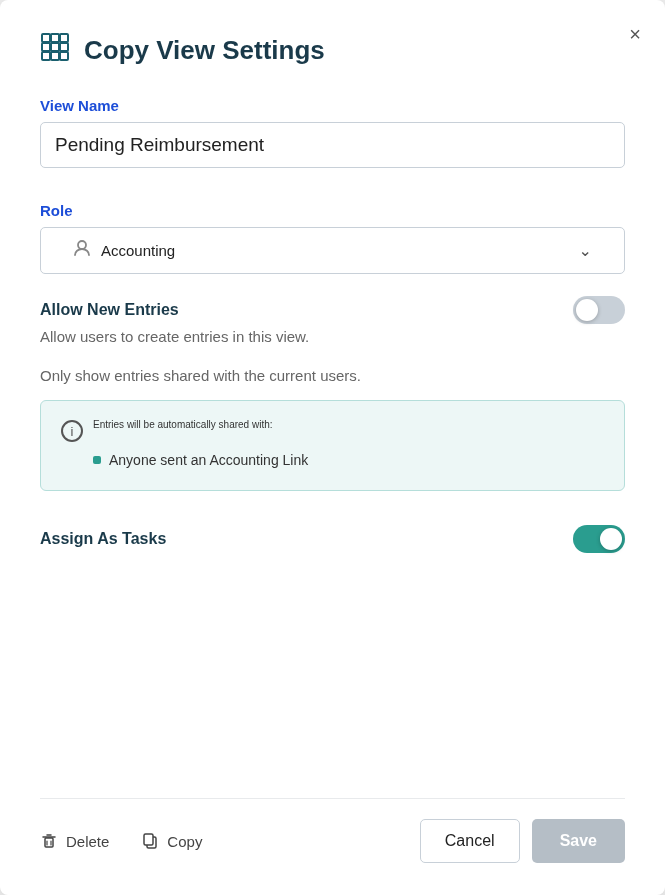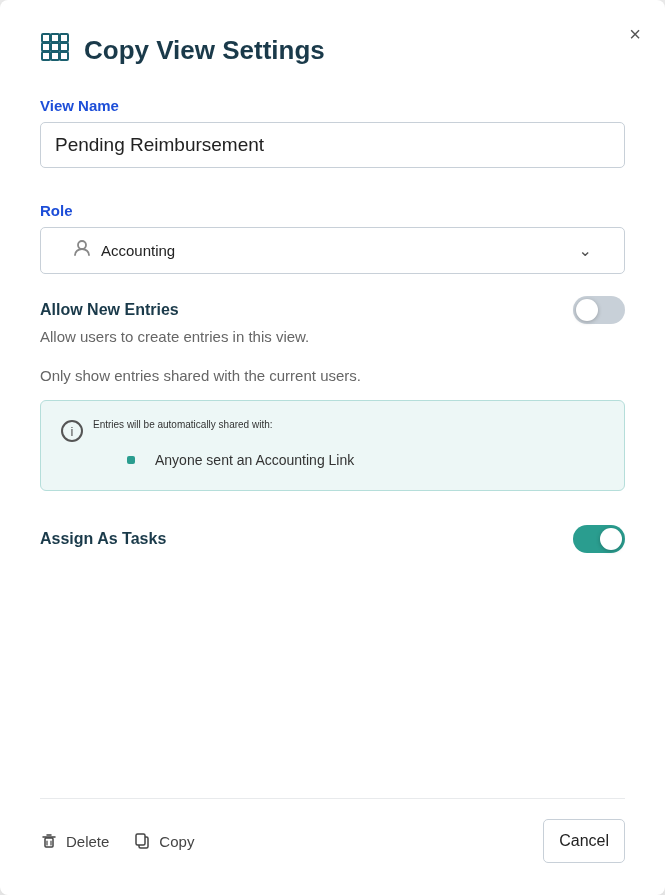--- a/index.html
+++ b/index.html
@@ -201,23 +201,22 @@
     }
     .info-list {
       list-style: none;
       padding-left: 32px;
     }
     .info-list li {
       font-size: 14px;
       color: #333;
       display: flex;
       align-items: center;
-      gap: 20px;
+      gap: 8px;
       margin-bottom: 4px;
-      margin-left: 34px;
     }
     .info-list li .bullet {
       width: 8px;
       height: 8px;
       background: #2a9d8f;
       border-radius: 2px;
       flex-shrink: 0;
     }
     .info-list li em {
       font-style: italic;
@@ -239,21 +238,21 @@
       margin-top: auto;
       padding-top: 20px;
       border-top: 1.5px solid #e8eaec;
       display: flex;
       align-items: center;
       gap: 0;
     }
     .footer-left {
       display: flex;
       align-items: flex-end;
-      gap: 24px;
+      gap: 32px;
       flex: 1;
     }
     .footer-action {
       display: flex;
       align-items: center;
       gap: 8px;
       background: none;
       border: none;
       cursor: pointer;
       color: #444;
@@ -261,21 +260,21 @@
       padding: 4px 0;
     }
     .footer-action svg {
       color: #666;
     }
     .footer-buttons {
       display: flex;
       gap: 12px;
     }
     .btn-cancel {
-      padding: 12px 15px;
+      padding: 12px 24px;
       border: 1.5px solid #c8d0d8;
       border-radius: 5px;
       background: #fff;
       font-size: 16px;
       color: #222;
       cursor: pointer;
     }
     .btn-save {
       padding: 12px 28px;
       border: none;
@@ -387,15 +386,16 @@
       <button class="footer-action">
         <svg width="18" height="18" viewBox="0 0 18 18" fill="none">
           <rect x="6" y="5" width="9" height="11" rx="1.5" stroke="#444" stroke-width="1.5" fill="none"></rect>
           <rect x="3" y="2" width="9" height="11" rx="1.5" stroke="#444" stroke-width="1.5" fill="#fff"></rect>
         </svg>
         <span>Copy</span>
       </button>
     </div>
     <div class="footer-buttons">
       <button class="btn-cancel">Cancel</button>
+      <button class="btn-save">Save</button>
     </div>
   </div>
 </div>
 
 </body></html>

